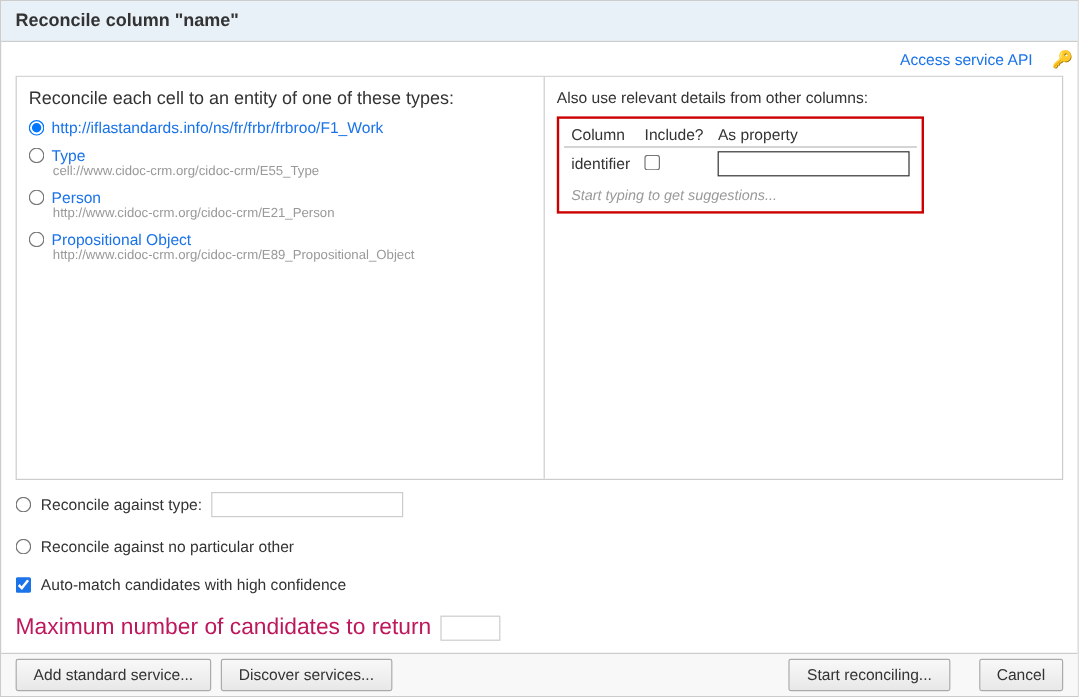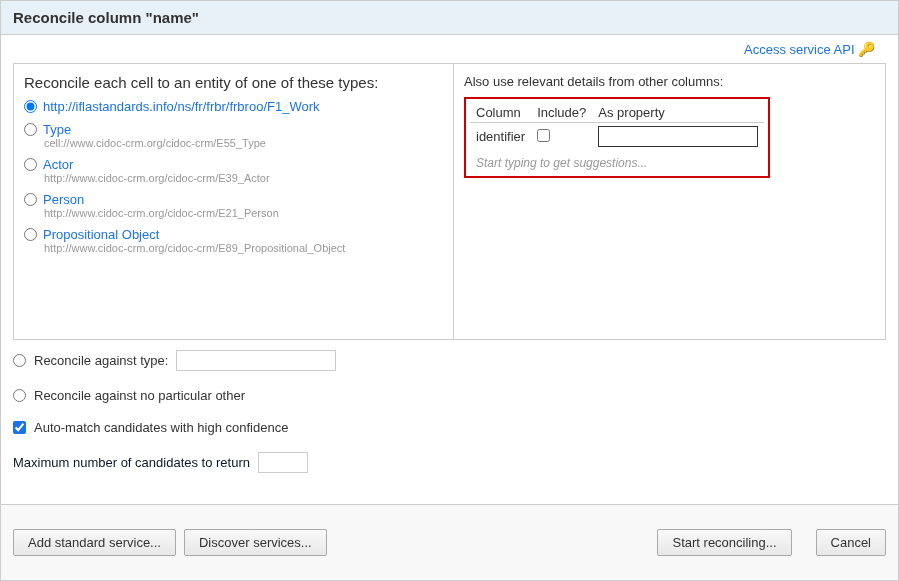--- a/index.html
+++ b/index.html
@@ -24,22 +24,22 @@
       border-bottom: 1px solid #ccc;
       padding: 8px 12px;
       font-size: 15px;
       font-weight: bold;
       color: #333;
     }
     .access-service-bar {
       display: flex;
       justify-content: flex-end;
       align-items: center;
-      padding: 6px 22px;
-      gap: 4px;
+      padding: 6px 4px;
+      gap: 16px;
     }
     .access-service-link {
       color: #1a73e8;
       text-decoration: none;
       font-size: 13px;
     }
     .access-service-icon {
       color: #555;
       font-size: 14px;
     }
@@ -170,37 +170,36 @@
     }
     .auto-match-label {
       color: #333;
     }
     .max-candidates-row {
       display: flex;
       align-items: center;
       gap: 8px;
     }
     .max-candidates-label {
-      font-size: 13px;
-      color: #0f172a;
+      font-size: 19px;
+      color: #be185d;
     }
     .max-candidates-input {
       border: 1px solid #ccc;
       padding: 2px 4px;
       font-size: 13px;
       width: 50px;
     }
     .footer-bar {
       display: flex;
       justify-content: space-between;
       align-items: center;
-      padding: 24px 12px;
+      padding: 4px 12px;
       border-top: 1px solid #ccc;
       background: #f8f8f8;
-      margin-top: 21px;
     }
     .footer-left {
       display: flex;
       gap: 8px;
     }
     .footer-right {
       display: flex;
       gap: 24px;
     }
     .btn {
@@ -238,27 +237,20 @@
               <input type="radio" name="entity-type" checked="" style="">
               <span class="entity-name">http://iflastandards.info/ns/fr/frbr/frbroo/F1_Work</span>
             </label>
           </li>
           <li class="entity-item">
             <label>
               <input type="radio" name="entity-type" style="">
               <span class="entity-name">Type</span>
             </label>
             <div class="entity-url">cell://www.cidoc-crm.org/cidoc-crm/E55_Type</div>
-          </li>
-          <li class="entity-item">
-            <label>
-              <input type="radio" name="entity-type" style="">
-              <span class="entity-name">Actor</span>
-            </label>
-            <div class="entity-url">http://www.cidoc-crm.org/cidoc-crm/E39_Actor</div>
           </li>
           <li class="entity-item">
             <label>
               <input type="radio" name="entity-type" style="">
               <span class="entity-name">Person</span>
             </label>
             <div class="entity-url">http://www.cidoc-crm.org/cidoc-crm/E21_Person</div>
           </li>
           <li class="entity-item">
             <label>

